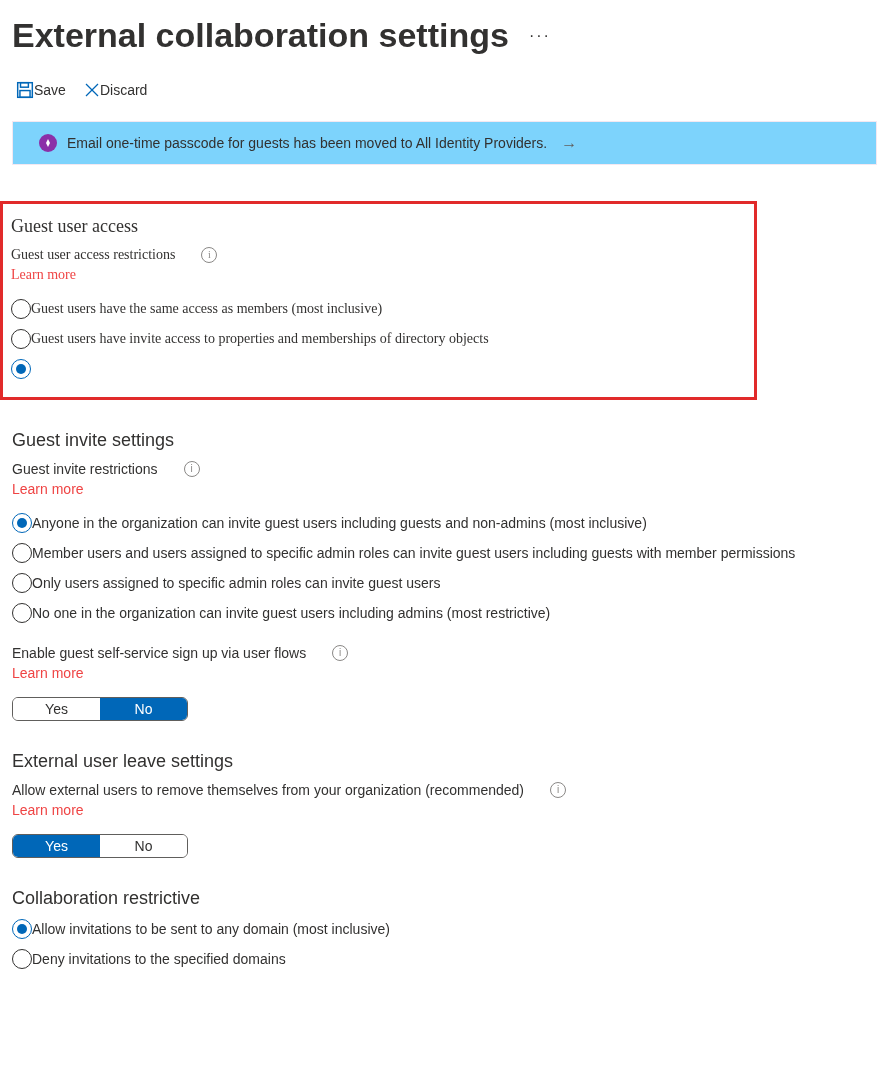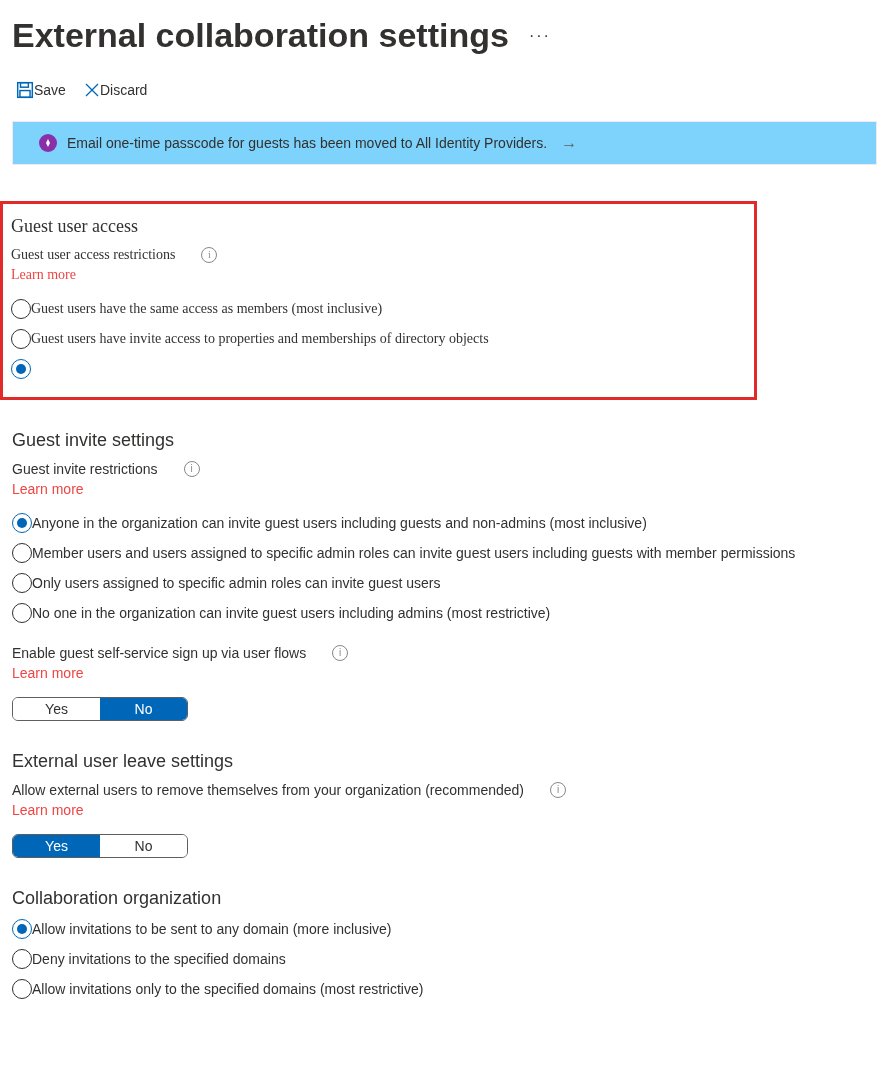--- a/index.html
+++ b/index.html
@@ -248,30 +248,26 @@
       <span class="info-icon">i</span>
     </div>
     <a href="#" class="learn-more">Learn more</a><br>
     <div class="toggle">
       <span class="on">Yes</span>
       <span class="off">No</span>
     </div>
   </div>
 
   <div class="section">
-    <h2>Collaboration organization</h2>
+    <h2>Collaboration restrictive</h2>
     <div class="radio-group">
         <div class="radio-item">
           <span class="radio checked"></span>
-          <span>Allow invitations to be sent to any domain (more inclusive)</span>
+          <span>Allow invitations to be sent to any domain (most inclusive)</span>
         </div>
         <div class="radio-item">
           <span class="radio"></span>
           <span>Deny invitations to the specified domains</span>
         </div>
-        <div class="radio-item">
-          <span class="radio"></span>
-          <span>Allow invitations only to the specified domains (most restrictive)</span>
-        </div>
       </div>
   </div>
 
 </div>
 
 </body></html>

